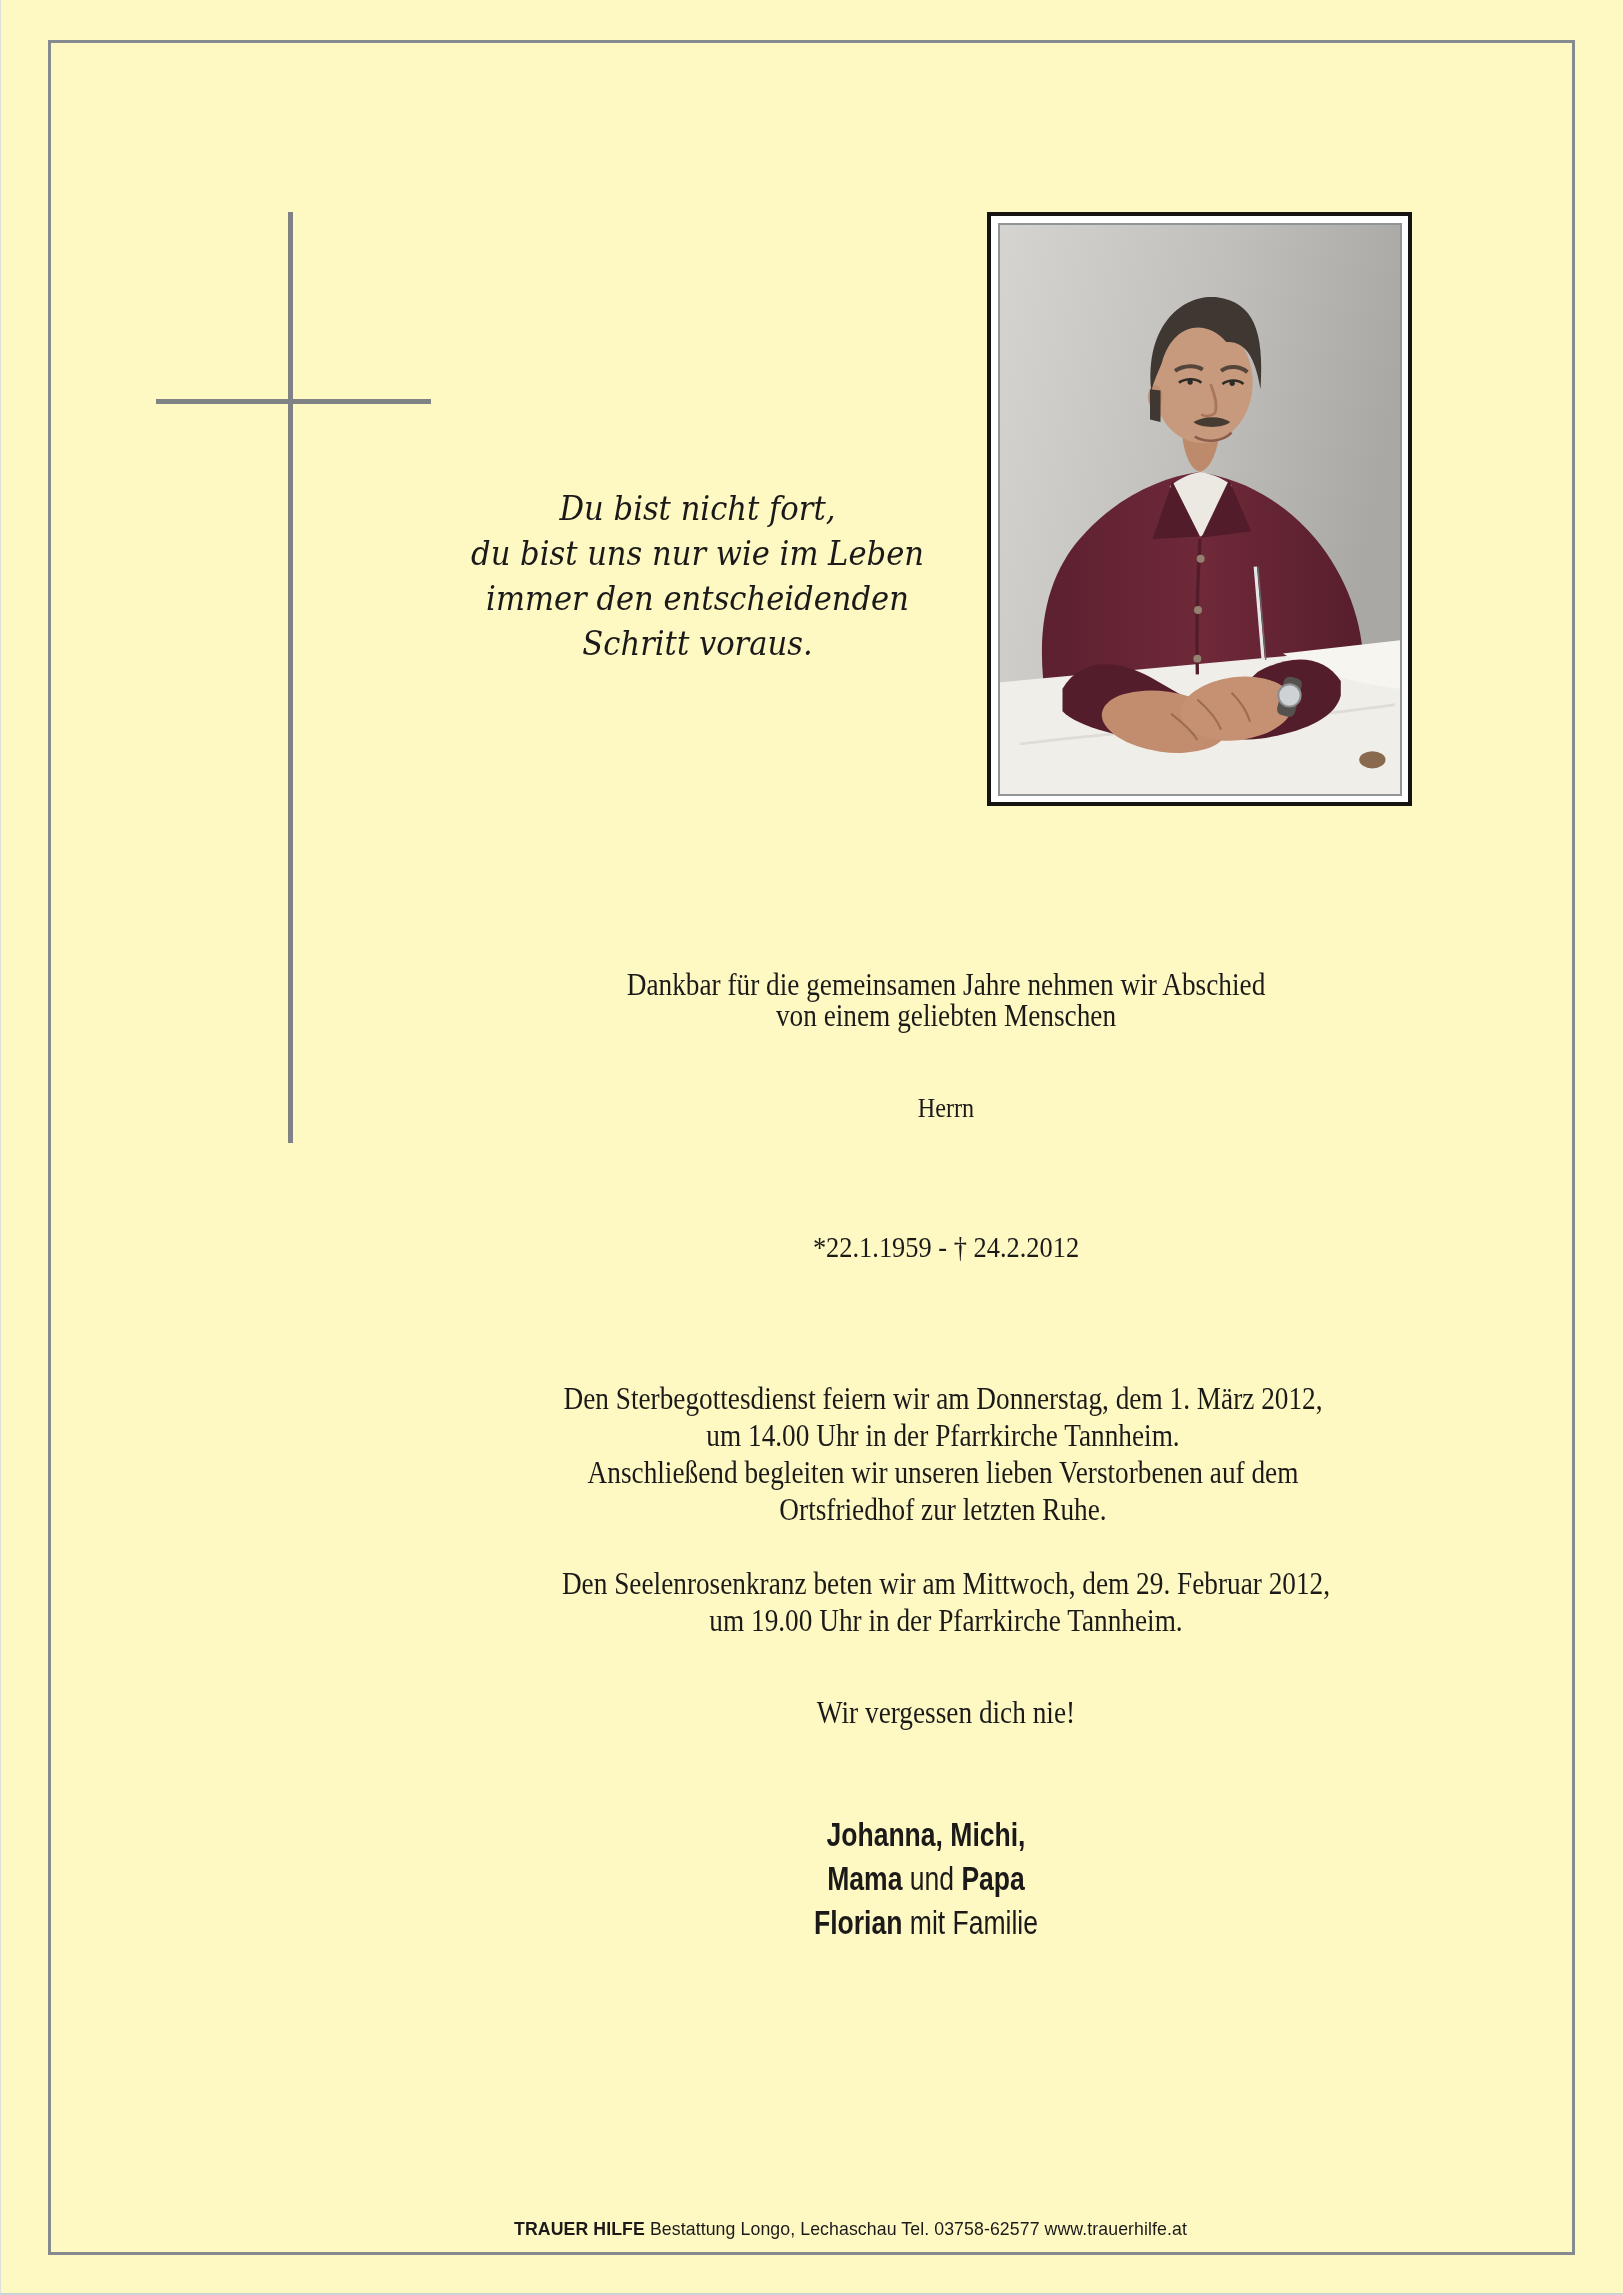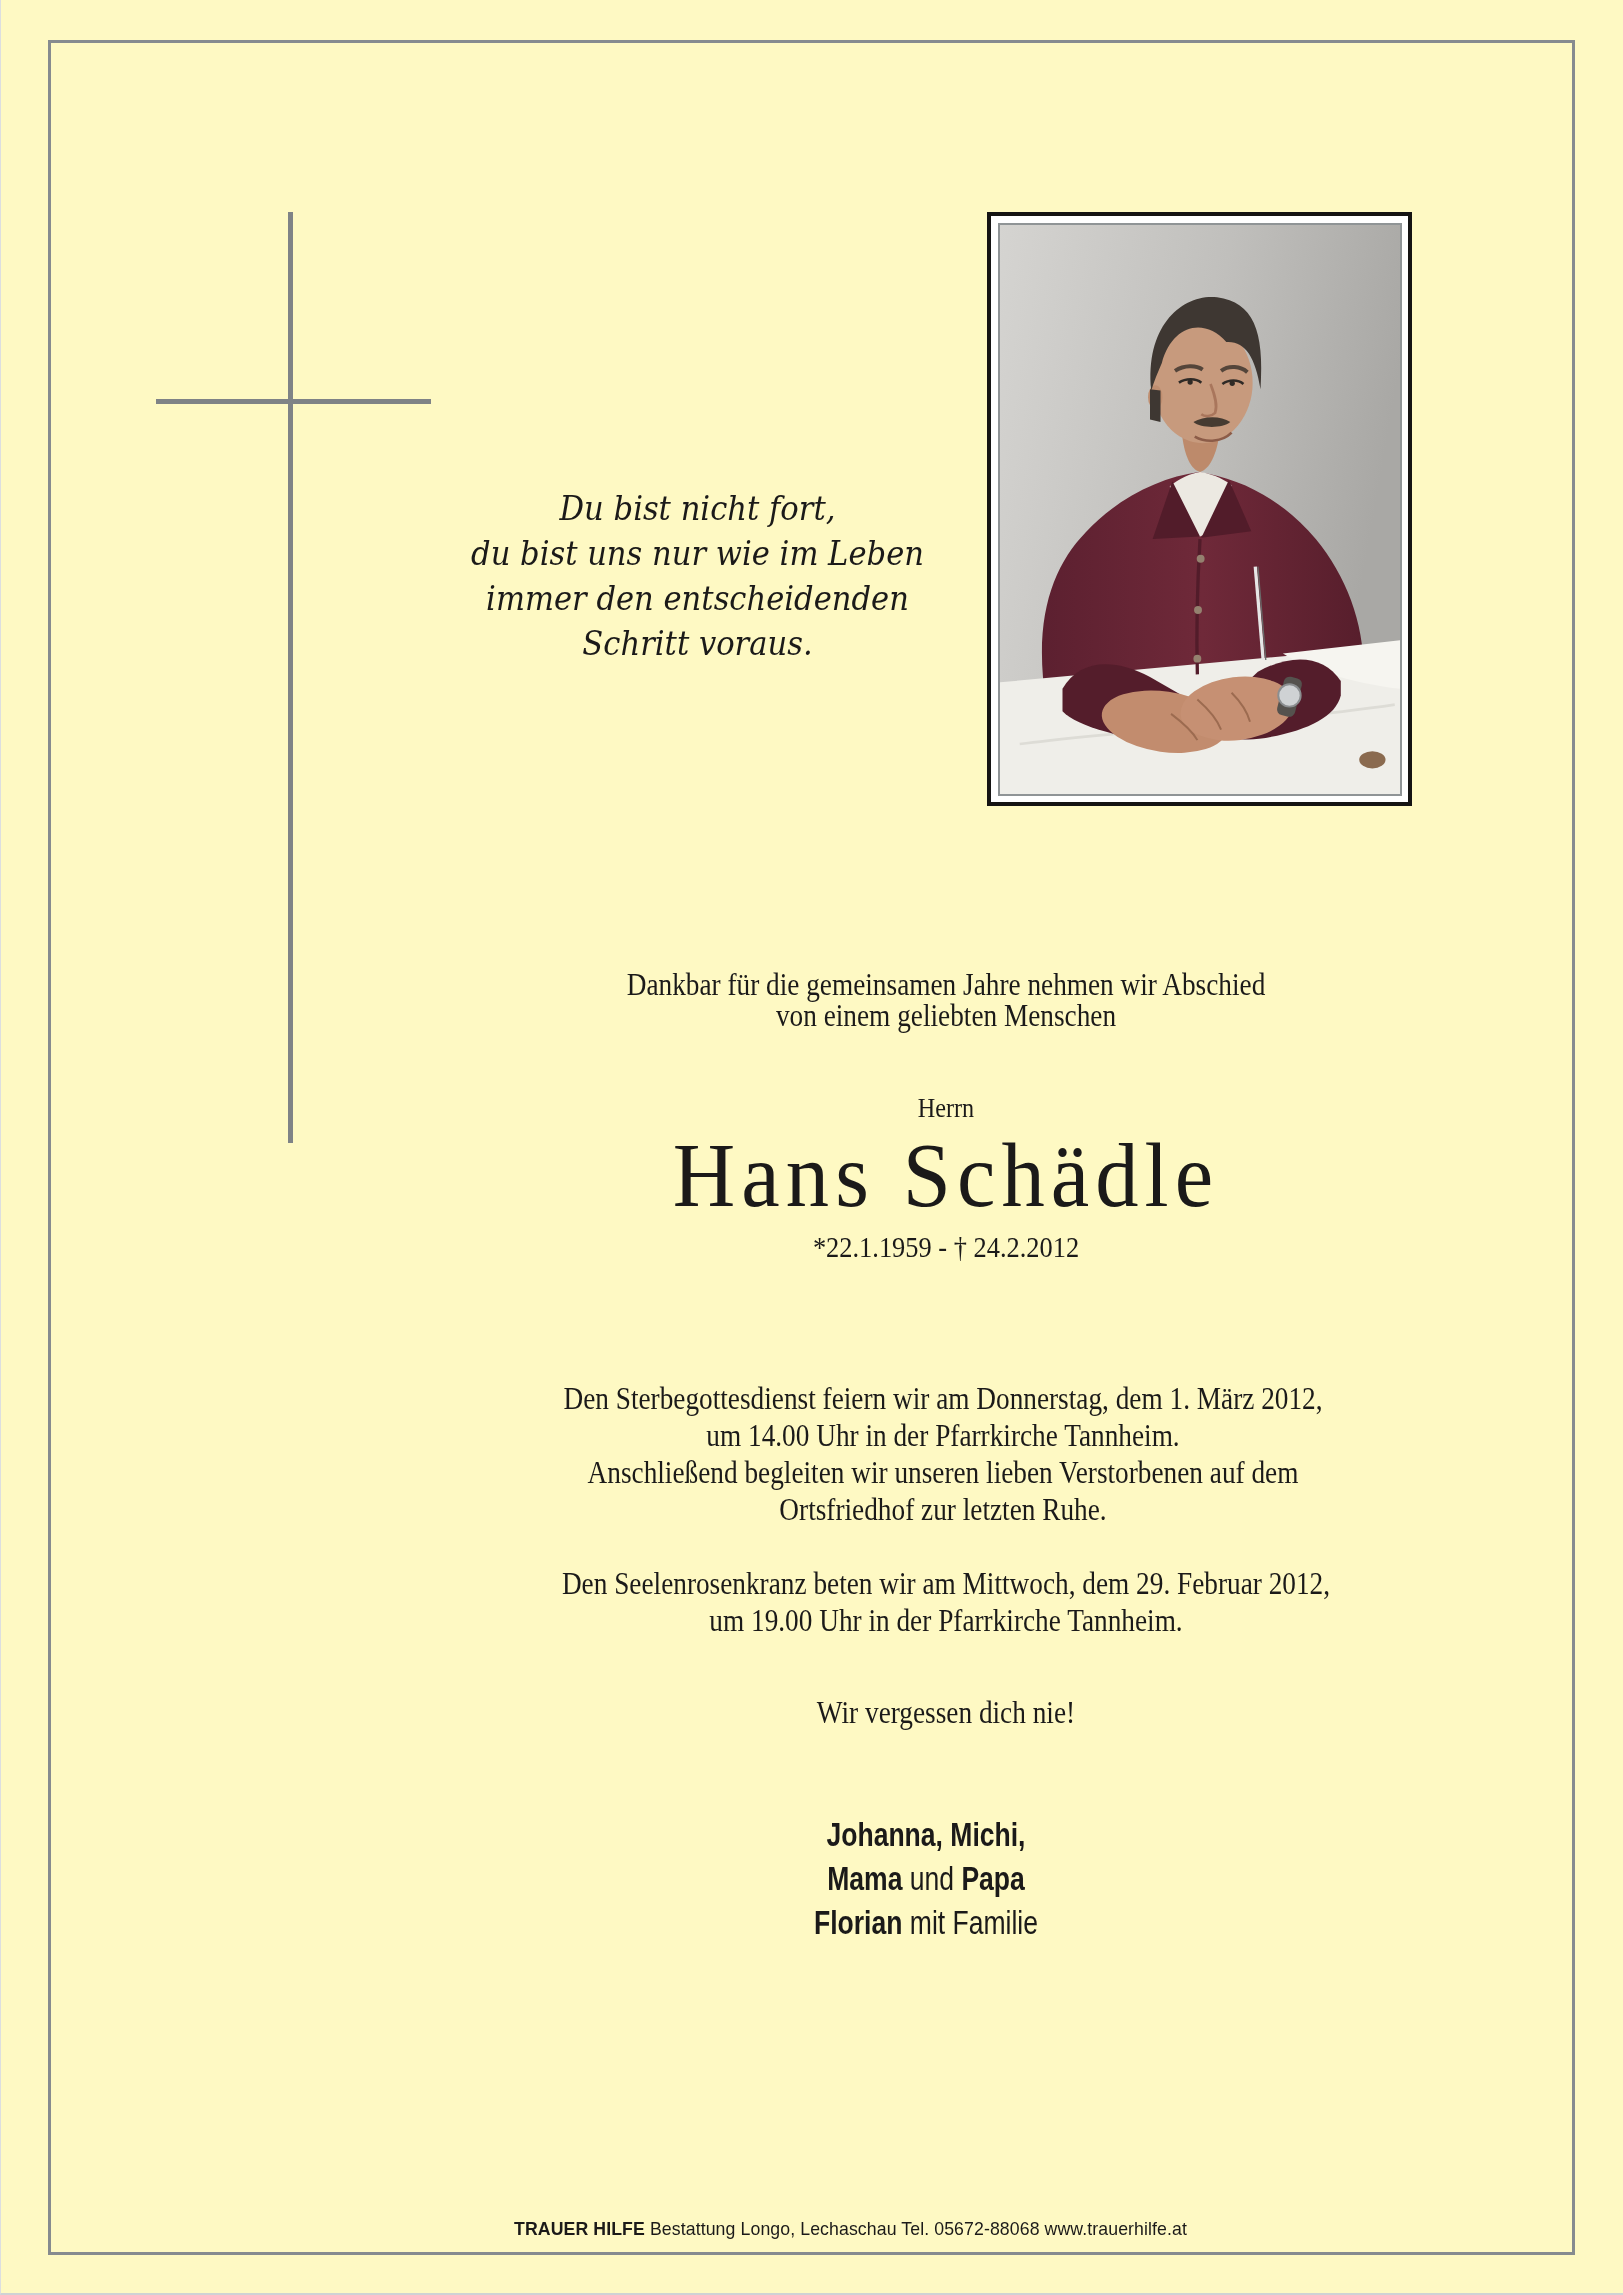--- a/index.html
+++ b/index.html
@@ -157,23 +157,20 @@
     <span class="cx">
       <div>Dankbar für die gemeinsamen Jahre nehmen wir Abschied</div>
       <div>von einem geliebten Menschen</div>
     </span>
   </div>
 
   <div class="txt salutation body-block">
     <span class="cx">Herrn</span>
   </div>
 
-  <div class="txt name">
-    <span class="cx">Hans Schädle</span>
-  </div>
 
   <div class="txt dates body-block">
     <span class="cx">*22.1.1959 - † 24.2.2012</span>
   </div>
 
   <div class="txt service body-block">
     <span class="cx">
       <div>Den Sterbegottesdienst feiern wir am Donnerstag, dem 1. März 2012,</div>
       <div>um 14.00 Uhr in der Pfarrkirche Tannheim.</div>
       <div>Anschließend begleiten wir unseren lieben Verstorbenen auf dem</div>
@@ -194,17 +191,17 @@
 
   <div class="txt family">
     <span class="cx">
       <div><b>Johanna, Michi,</b></div>
       <div><b>Mama</b><span> und </span><b>Papa</b></div>
       <div><b>Florian</b><span> mit Familie</span></div>
     </span>
   </div>
 
   <div class="txt footer">
-    <b>TRAUER HILFE</b><span> Bestattung Longo, Lechaschau Tel. 05672-88068 www.trauerhilfe.at</span>
+    <b>TRAUER HILFE</b><span> Bestattung Longo, Lechaschau Tel. 03758-62577 www.trauerhilfe.at</span>
   </div>
 
 </div>
 
 
 </body></html>

